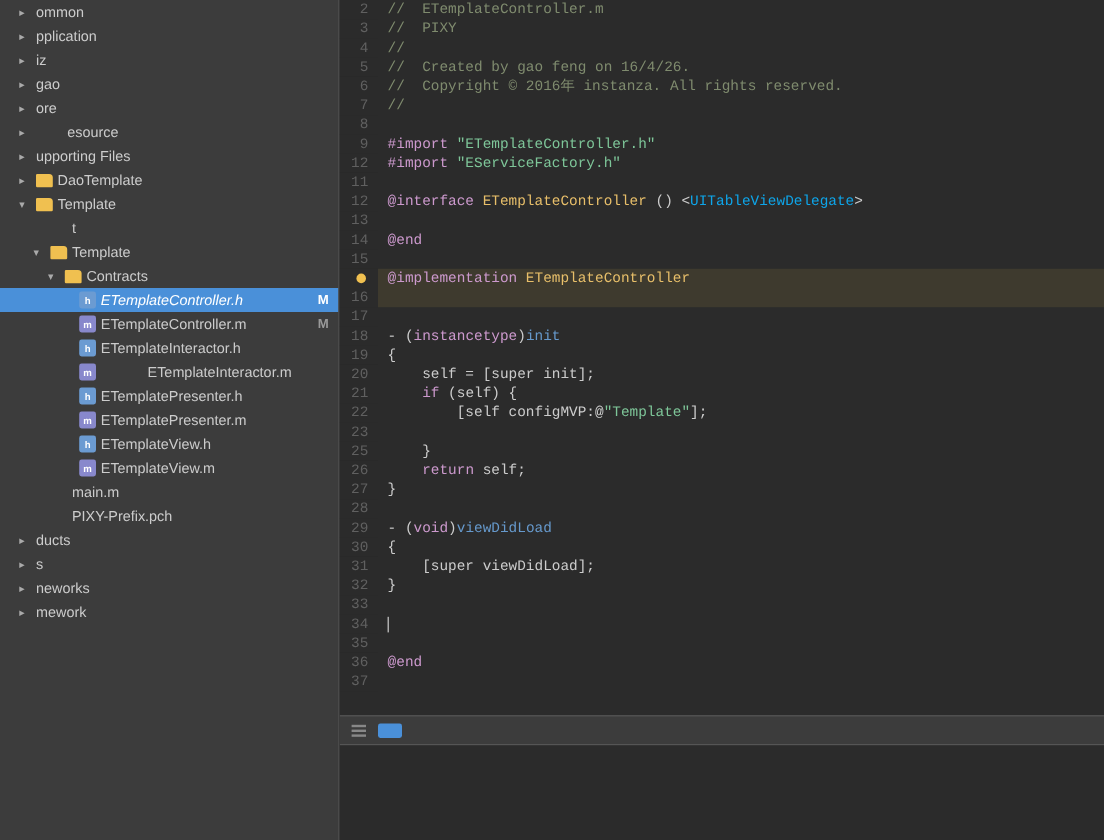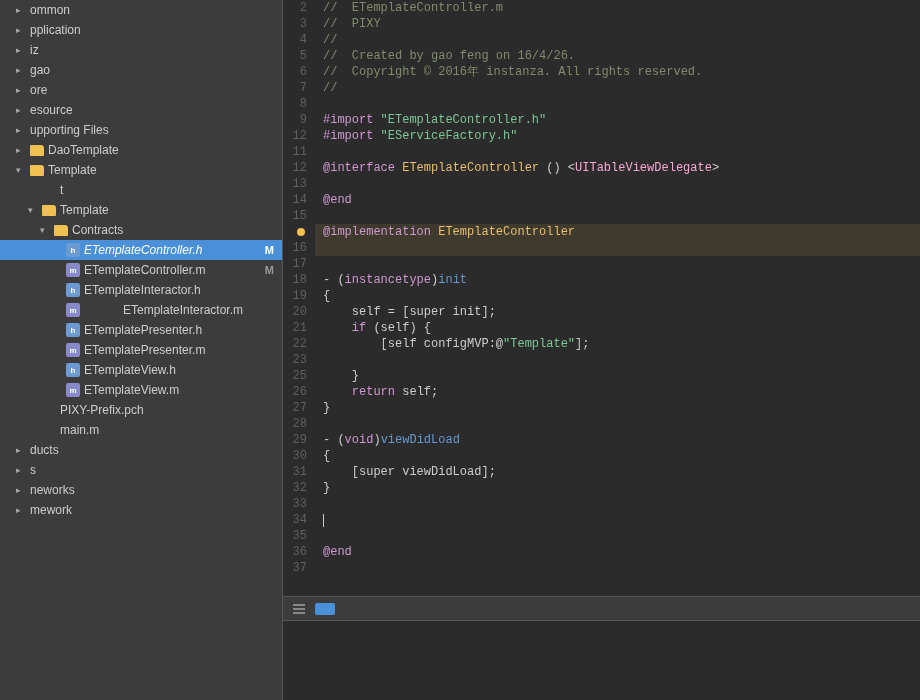--- a/index.html
+++ b/index.html
@@ -66,21 +66,21 @@
     }
 
     
     .c-comment { color: #7f8b6e; }
     .c-keyword { color: #cc99cd; }
     .c-import { color: #cc99cd; }
     .c-string { color: #7ec699; }
     .c-class { color: #e8bf6a; }
     .c-method { color: #6699cc; }
     .c-at { color: #cc99cd; }
-    .c-protocol { color: #f9a8d4; }
+    .c-protocol { color: #0ea5e9; }
 
     
     .bottom-bar {
       height: 24px;
       background: #3c3c3c;
       border-top: 1px solid #555;
       display: flex;
       align-items: center;
       padding: 0 8px;
       gap: 8px;
@@ -133,21 +133,21 @@
     <div style="padding-left: 16px; height: 20px; display: flex; align-items: center; cursor: pointer; white-space: nowrap; color: rgb(204, 204, 204); font-size: 12px;">
       <span style="display: inline-block; width: 12px; font-size: 9px; color: rgb(170, 170, 170); margin-right: 2px;">▸</span>
       <span style="flex: 1 1 0%; overflow: hidden; text-overflow: ellipsis;">gao</span>
     </div>
     <div style="padding-left: 16px; height: 20px; display: flex; align-items: center; cursor: pointer; white-space: nowrap; color: rgb(204, 204, 204); font-size: 12px;">
       <span style="display: inline-block; width: 12px; font-size: 9px; color: rgb(170, 170, 170); margin-right: 2px;">▸</span>
       <span style="flex: 1 1 0%; overflow: hidden; text-overflow: ellipsis;">ore</span>
     </div>
     <div style="padding-left: 16px; height: 20px; display: flex; align-items: center; cursor: pointer; white-space: nowrap; color: rgb(204, 204, 204); font-size: 12px;">
       <span style="display: inline-block; width: 12px; font-size: 9px; color: rgb(170, 170, 170); margin-right: 2px;">▸</span>
-      <span style="flex: 1 1 0%; overflow: hidden; text-overflow: ellipsis;">esource</span>
+      <span style="flex: 1 1 0%; overflow: hidden; text-overflow: ellipsis; margin-left: 26px;">esource</span>
     </div>
     <div style="padding-left: 16px; height: 20px; display: flex; align-items: center; cursor: pointer; white-space: nowrap; color: rgb(204, 204, 204); font-size: 12px;">
       <span style="display: inline-block; width: 12px; font-size: 9px; color: rgb(170, 170, 170); margin-right: 2px;">▸</span>
       <span style="flex: 1 1 0%; overflow: hidden; text-overflow: ellipsis;">upporting Files</span>
     </div>
     <div style="padding-left: 16px; height: 20px; display: flex; align-items: center; cursor: pointer; white-space: nowrap; color: rgb(204, 204, 204); font-size: 12px;">
       <span style="display: inline-block; width: 12px; font-size: 9px; color: rgb(170, 170, 170); margin-right: 2px;">▸</span>
       <span style="display: inline-block; width: 14px; height: 11px; background: rgb(240, 192, 80); margin-right: 4px; border-radius: 1px 3px 1px 1px; flex-shrink: 0;"></span>
       <span style="flex: 1 1 0%; overflow: hidden; text-overflow: ellipsis;">DaoTemplate</span>
     </div>
@@ -209,26 +209,26 @@
       <span style="flex: 1 1 0%; overflow: hidden; text-overflow: ellipsis;">ETemplateView.h</span>
     </div>
     <div style="padding-left: 52px; height: 20px; display: flex; align-items: center; cursor: pointer; white-space: nowrap; color: rgb(204, 204, 204); font-size: 12px;">
       <span style="display: inline-block; width: 14px;"></span>
       <span style="display: inline-flex; align-items: center; justify-content: center; width: 14px; height: 14px; background: rgb(136, 136, 204); color: white; font-size: 8px; font-weight: bold; margin-right: 4px; border-radius: 2px; flex-shrink: 0;">m</span>
       <span style="flex: 1 1 0%; overflow: hidden; text-overflow: ellipsis;">ETemplateView.m</span>
     </div>
     <div style="padding-left: 28px; height: 20px; display: flex; align-items: center; cursor: pointer; white-space: nowrap; color: rgb(204, 204, 204); font-size: 12px;">
       <span style="display: inline-block; width: 14px;"></span>
       <span style="display: inline-block; width: 18px;"></span>
+      <span style="flex: 1 1 0%; overflow: hidden; text-overflow: ellipsis;">main.m</span>
+    </div>
+    <div style="padding-left: 28px; height: 20px; display: flex; align-items: center; cursor: pointer; white-space: nowrap; color: rgb(204, 204, 204); font-size: 12px;">
+      <span style="display: inline-block; width: 14px;"></span>
+      <span style="display: inline-block; width: 18px;"></span>
       <span style="flex: 1 1 0%; overflow: hidden; text-overflow: ellipsis;">PIXY-Prefix.pch</span>
-    </div>
-    <div style="padding-left: 28px; height: 20px; display: flex; align-items: center; cursor: pointer; white-space: nowrap; color: rgb(204, 204, 204); font-size: 12px;">
-      <span style="display: inline-block; width: 14px;"></span>
-      <span style="display: inline-block; width: 18px;"></span>
-      <span style="flex: 1 1 0%; overflow: hidden; text-overflow: ellipsis;">main.m</span>
     </div>
     <div style="padding-left: 16px; height: 20px; display: flex; align-items: center; cursor: pointer; white-space: nowrap; color: rgb(204, 204, 204); font-size: 12px;">
       <span style="display: inline-block; width: 12px; font-size: 9px; color: rgb(170, 170, 170); margin-right: 2px;">▸</span>
       <span style="flex: 1 1 0%; overflow: hidden; text-overflow: ellipsis;">ducts</span>
     </div>
     <div style="padding-left: 16px; height: 20px; display: flex; align-items: center; cursor: pointer; white-space: nowrap; color: rgb(204, 204, 204); font-size: 12px;">
       <span style="display: inline-block; width: 12px; font-size: 9px; color: rgb(170, 170, 170); margin-right: 2px;">▸</span>
       <span style="flex: 1 1 0%; overflow: hidden; text-overflow: ellipsis;">s</span>
     </div>
     <div style="padding-left: 16px; height: 20px; display: flex; align-items: center; cursor: pointer; white-space: nowrap; color: rgb(204, 204, 204); font-size: 12px;">

